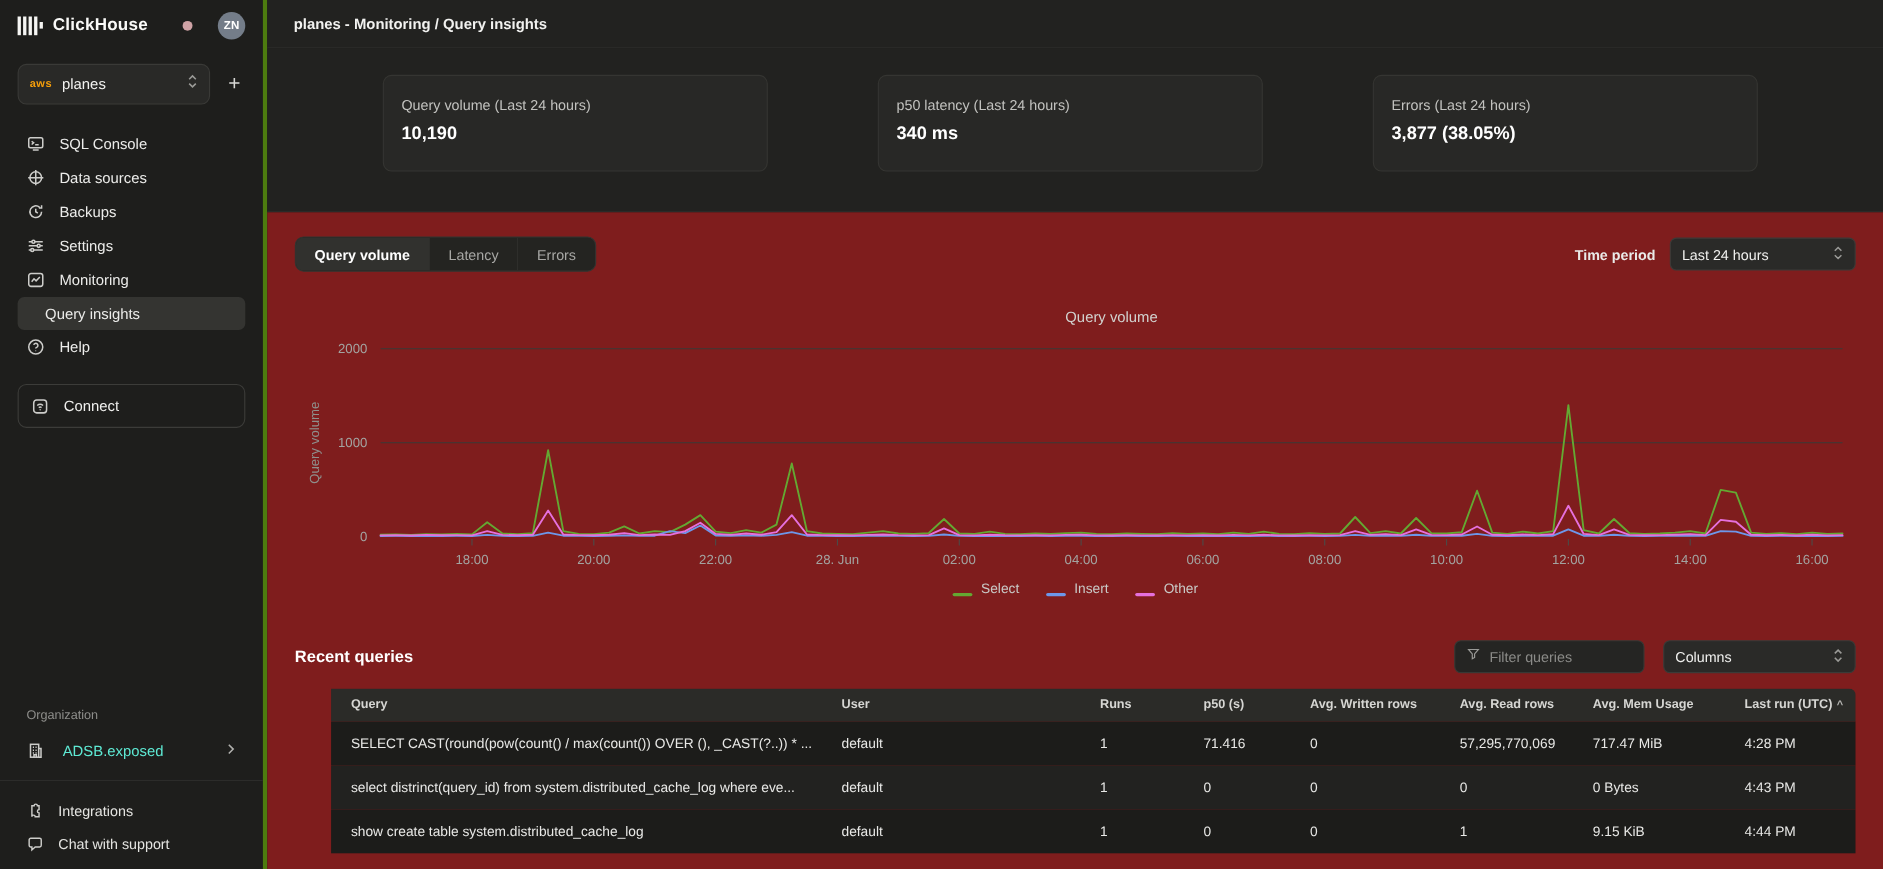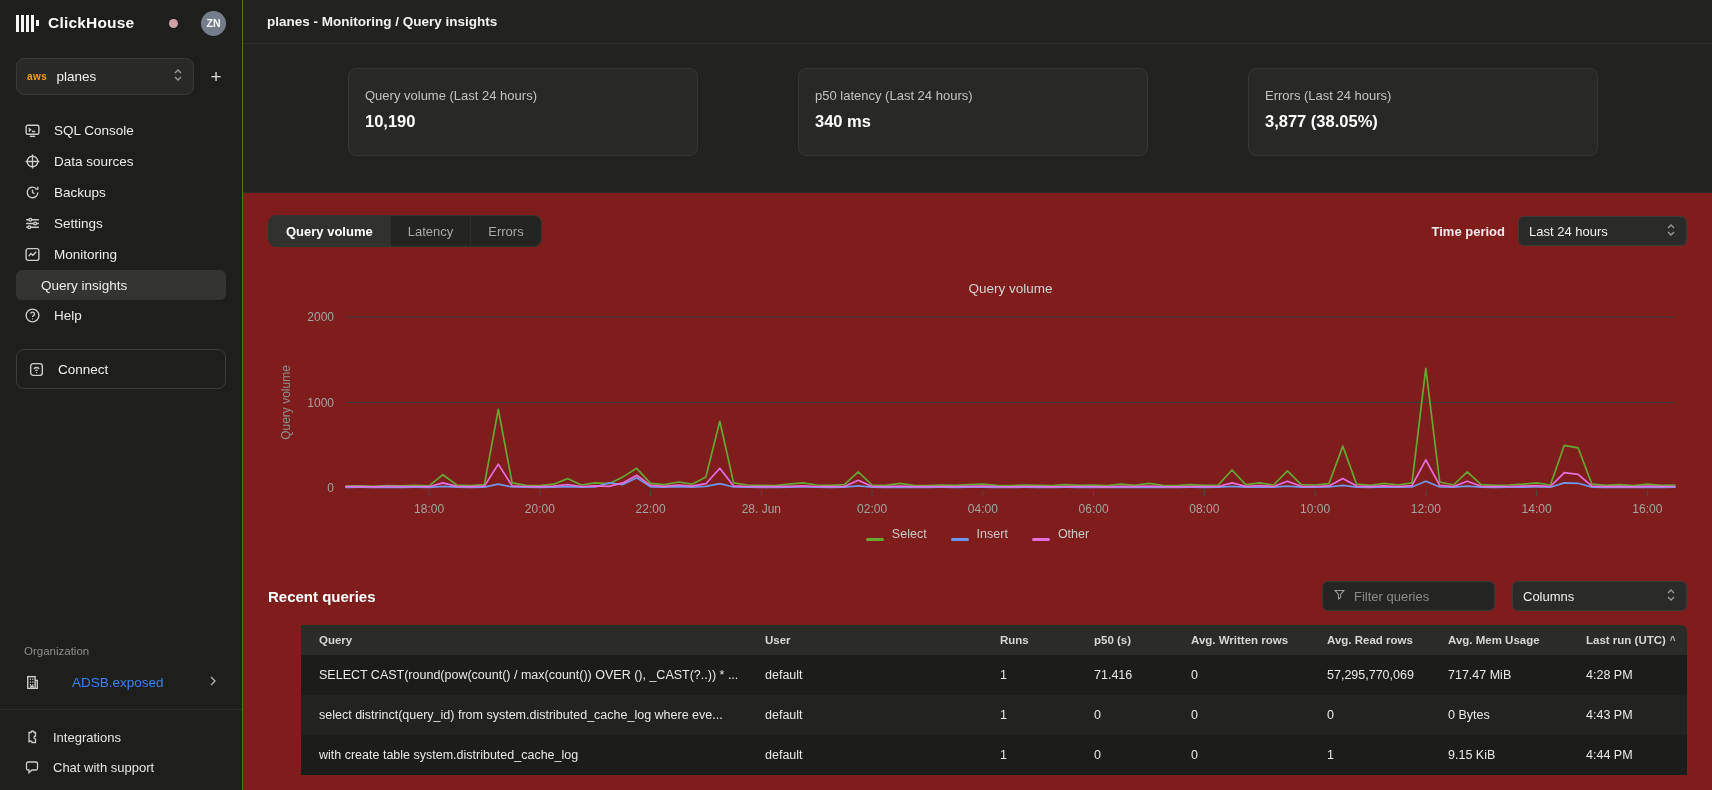--- a/index.html
+++ b/index.html
@@ -1,21 +1,21 @@
 <!DOCTYPE html>
 <html><head>
 <meta charset="utf-8">
 <style>
   * { margin:0; padding:0; box-sizing:border-box; }
   html,body { width:1712px; height:790px; overflow:hidden; background:#161614;
     font-family:"Liberation Sans", sans-serif; color:#ececea; }
   .app { display:flex; height:790px; }
 
   
-  .sidebar { width:243px; min-width:243px; background:#1e1e1c; border-right:1px solid #4d7c0f;
+  .sidebar { width:243px; min-width:243px; background:#1e1e1c; border-right:4px solid #4d7c0f;
     display:flex; flex-direction:column; padding:0 16px; }
   .logo-row { display:flex; align-items:center; height:46px; gap:9px; }
   .logo-bars { display:flex; align-items:center; gap:2px; height:18px; }
   .logo-bars i { display:block; width:3px; height:17px; background:#f5f5f3; }
   .logo-bars i.short { height:6px; }
   .logo-text { font-size:15.5px; font-weight:700; color:#fafaf8; letter-spacing:.2px; }
   .top-dot { width:9px; height:9px; border-radius:50%; margin-left:auto; }
   .avatar { width:25px; height:25px; border-radius:50%; background:#747d89; color:#fff;
     font-size:10.5px; font-weight:700; display:flex; align-items:center; justify-content:center; margin-left:14px; }
   .selector-row { display:flex; align-items:center; gap:12px; margin-top:12px; }
@@ -30,22 +30,22 @@
     font-size:13.5px; color:#ececea; cursor:pointer; }
   .nav-item .ic { width:17px; height:17px; color:#cdcdca; flex:0 0 17px; }
   .sub-item { padding-left:25px; height:30px; display:flex; align-items:center; font-size:13.5px;
     border-radius:6px; color:#ececea; cursor:pointer; }
   .sub-item.active { background:#343431; }
   .connect-btn { margin-top:18px; height:40px; border:1px solid #3c3c39; border-radius:8px;
     display:flex; align-items:center; gap:13px; padding:0 11px; font-size:13.5px; color:#f0f0ee; cursor:pointer; }
   .connect-btn .ic { width:17px; height:17px; color:#cdcdca; }
   .side-spacer { flex:1; }
   .org-label { font-size:11.5px; color:#8e8e8b; padding:0 8px; margin-bottom:8px; }
-  .org-item { display:flex; align-items:center; gap:31px; height:34px; padding:0 8px; font-size:13.5px;
-    color:#3b82f6; cursor:pointer; margin-bottom:10px; }
+  .org-item { display:flex; align-items:center; gap:16px; height:34px; padding:0 8px; font-size:13.5px;
+    color:#5eead4; cursor:pointer; margin-bottom:10px; }
   .org-item .ic { width:17px; height:17px; color:#cdcdca; }
   .org-item .chev { margin-left:auto; color:#b0b0ad; }
   .sidebar-divider { border-top:1px solid #2c2c2a; margin:0 -16px; }
   .side-footer { padding:12px 0 8px; }
   .footer-item { display:flex; align-items:center; gap:13px; height:30px; padding:0 8px;
     font-size:13px; color:#e4e4e1; cursor:pointer; }
   .footer-item .ic { width:16px; height:16px; color:#cdcdca; flex:0 0 16px; display:flex; align-items:center; justify-content:center; }
   .status-dot { width:8px; height:8px; border-radius:50%; }
 
   
@@ -379,21 +379,21 @@
             <div class="t-cell">select distrinct(query_id) from system.distributed_cache_log where eve...</div>
             <div class="t-cell">default</div>
             <div class="t-cell">1</div>
             <div class="t-cell">0</div>
             <div class="t-cell">0</div>
             <div class="t-cell">0</div>
             <div class="t-cell">0 Bytes</div>
             <div class="t-cell">4:43 PM</div>
           </div>
           <div class="t-row t-body-row">
-            <div class="t-cell">with create table system.distributed_cache_log</div>
+            <div class="t-cell">show create table system.distributed_cache_log</div>
             <div class="t-cell">default</div>
             <div class="t-cell">1</div>
             <div class="t-cell">0</div>
             <div class="t-cell">0</div>
             <div class="t-cell">1</div>
             <div class="t-cell">9.15 KiB</div>
             <div class="t-cell">4:44 PM</div>
           </div>
         </div>
     </div>

